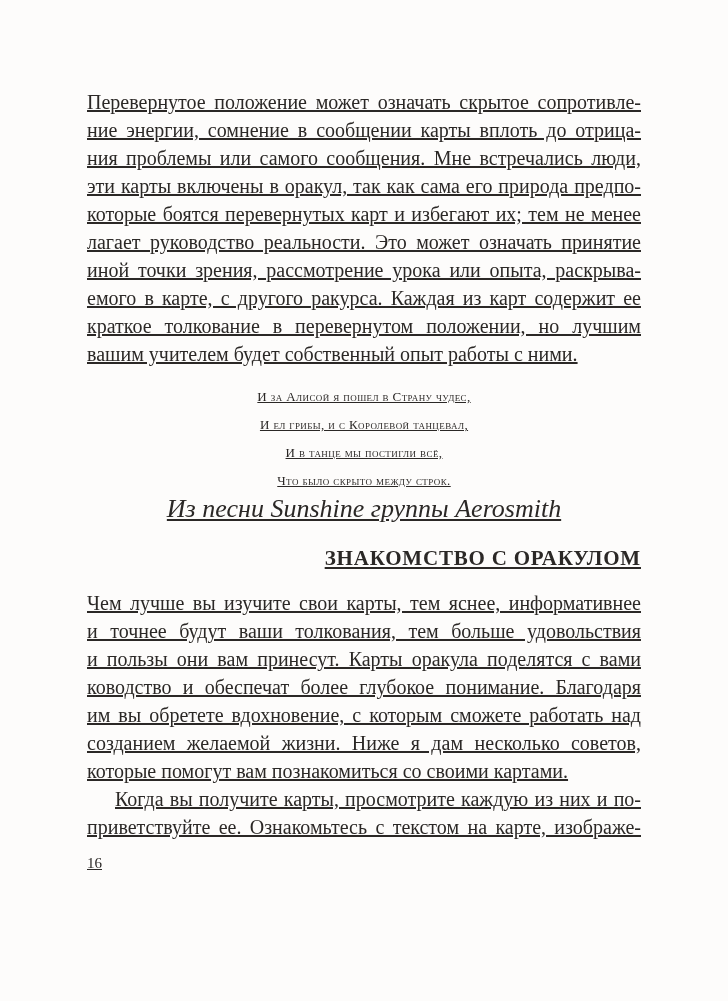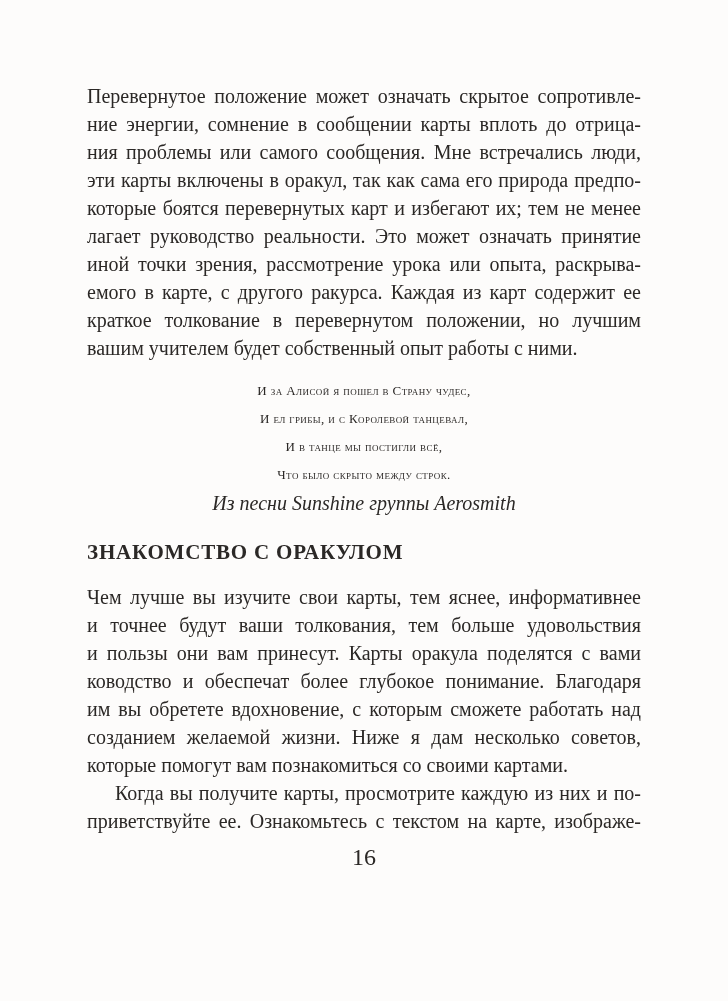--- a/index.html
+++ b/index.html
@@ -9,22 +9,23 @@
   body {
     width: 728px;
     height: 1001px;
     background: #fdfcfb;
     color: #2b2826;
     font-family: "Liberation Serif", "DejaVu Serif", serif;
     overflow: hidden;
   }
   .page {
     width: 554px;
-    margin: 16px auto;
-    padding-top: 66px;
+    margin: 0 auto;
+    padding-top: 88px;
+    text-decoration: underline;
   }
   .para {
     font-size: 20px;
     line-height: 28px;
   }
   .line {
     height: 28px;
     overflow: hidden;
     text-align: justify;
     text-align-last: justify;
@@ -43,39 +44,38 @@
     letter-spacing: 0.4px;
   }
   .verse .vline {
     text-align: center;
     height: 28px;
     overflow: hidden;
   }
   .attribution {
     text-align: center;
     font-style: italic;
-    font-size: 20px;
+    font-size: 26px;
     line-height: 28px;
     height: 28px;
   }
   .heading {
     margin-top: 21px;
-    text-align: left;
+    text-align: right;
     font-weight: bold;
     font-size: 21px;
     line-height: 28px;
     letter-spacing: 0.8px;
   }
   .para.second {
     margin-top: 17px;
   }
   .page-number {
     margin-top: 8px;
-    text-align: center;
-    font-size: 24px;
+    font-size: 15px;
     line-height: 28px;
   }
 </style>
 </head>
 <body>
 
 <div class="page">
 
   <div class="para">
     <div class="line">Перевернутое положение может означать скрытое сопротивле-</div>

